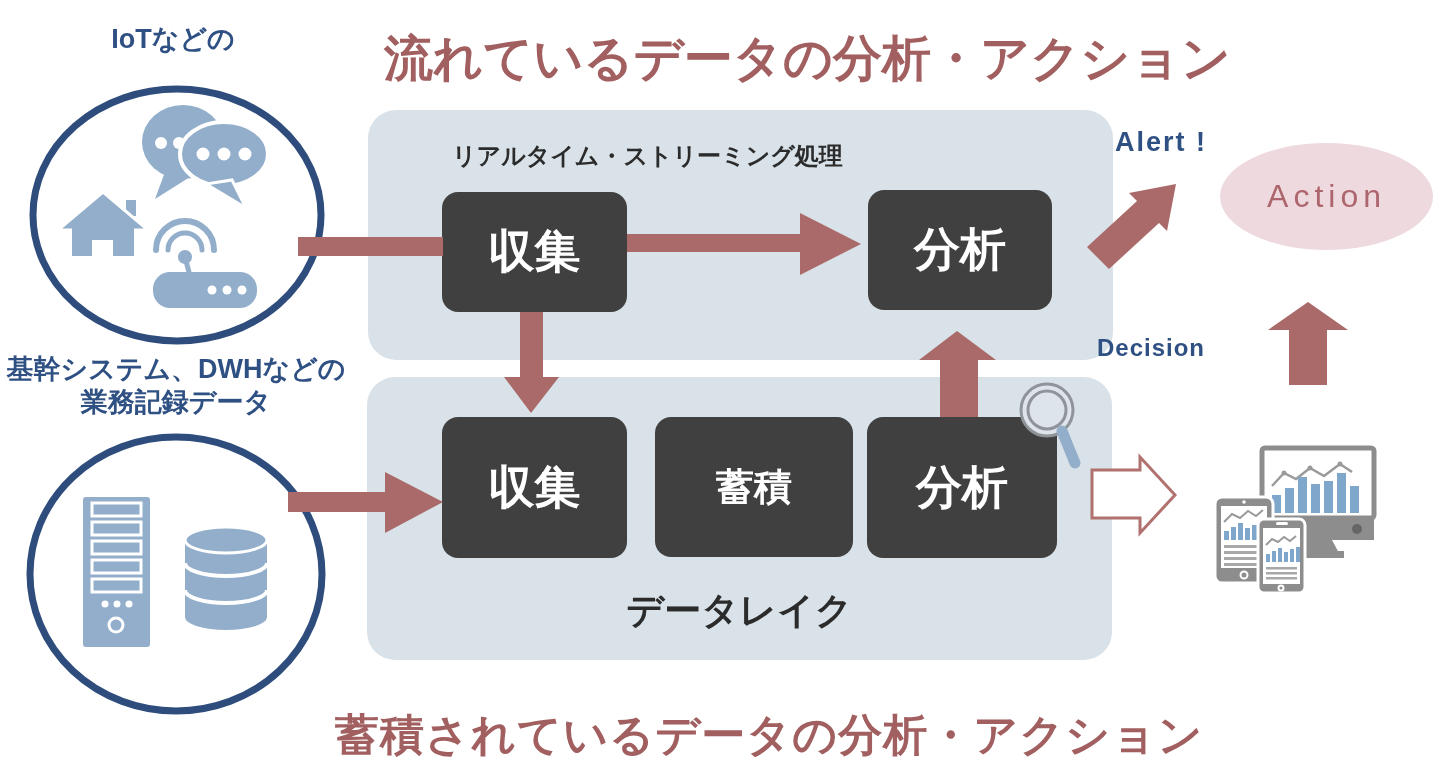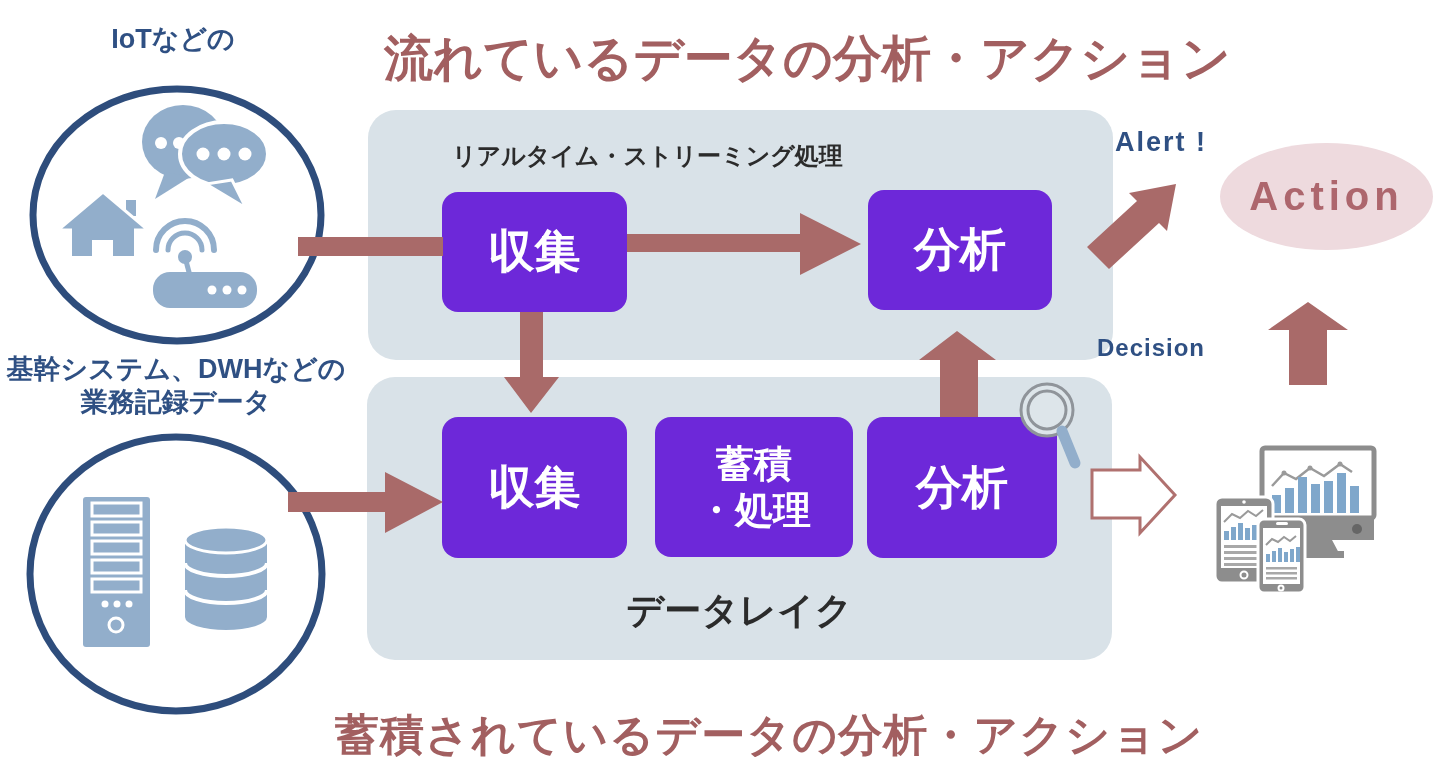--- a/index.html
+++ b/index.html
@@ -1,51 +1,50 @@
 <!DOCTYPE html>
 <html><head>
 <meta charset="utf-8">
 <style>
   html,body{margin:0;padding:0;background:#fff;}
   .canvas{position:relative;width:1434px;height:757px;background:#ffffff;overflow:hidden;
           font-family:"Liberation Sans","DejaVu Sans",sans-serif;}
   .abs{position:absolute;}
   .panel{background:#d9e2e8;border-radius:28px;z-index:1;}
-  .nbox{background:#6d28d9;border-radius:16px;color:#ffffff;display:flex;flex-direction:column;
+  .nbox{background:#404040;border-radius:16px;color:#ffffff;display:flex;flex-direction:column;
         align-items:center;justify-content:center;font-weight:bold;z-index:2;text-align:center;}
   .txt{z-index:4;white-space:nowrap;font-weight:bold;}
   .navytxt{color:#2f5083;}
   .redtxt{color:#a25f60;}
   .blacktxt{color:#2b2b2b;}
   .center2{text-align:center;}
   svg.layer{position:absolute;left:0;top:0;z-index:3;}
   .action-ellipse{left:1220px;top:143px;width:213px;height:107px;border-radius:50%;
         background:#eedade;display:flex;align-items:center;justify-content:center;z-index:2;}
-  .action-text{color:#ad666d;font-size:40px;font-weight:700;letter-spacing:5px;}
+  .action-text{color:#ad666d;font-size:32px;font-weight:400;letter-spacing:5px;}
 </style>
 </head>
 <body>
 
 <div class="canvas">
 
   <div class="abs panel" style="left:368px;top:110px;width:745px;height:250px;"></div>
   <div class="abs panel" style="left:367px;top:377px;width:745px;height:283px;"></div>
 
   <div class="abs nbox" style="left:442px;top:192px;width:185px;height:120px;font-size:46px;">
     <span>収集</span>
   </div>
   <div class="abs nbox" style="left:868px;top:190px;width:184px;height:120px;font-size:46px;">
     <span>分析</span>
   </div>
   <div class="abs nbox" style="left:442px;top:417px;width:185px;height:141px;font-size:46px;">
     <span>収集</span>
   </div>
   <div class="abs nbox" style="left:655px;top:417px;width:198px;height:140px;font-size:38px;line-height:1.22;">
     <span>蓄積</span>
-    <span>・処理</span>
   </div>
   <div class="abs nbox" style="left:867px;top:417px;width:190px;height:141px;font-size:46px;">
     <span>分析</span>
   </div>
 
   <svg class="layer" width="1434" height="757" viewBox="0 0 1434 757">
 
     <ellipse cx="177" cy="215" rx="144" ry="126" fill="none" stroke="#2e4d7c" stroke-width="7"></ellipse>
     <ellipse cx="176" cy="574" rx="146" ry="137" fill="none" stroke="#2e4d7c" stroke-width="7"></ellipse>
 

